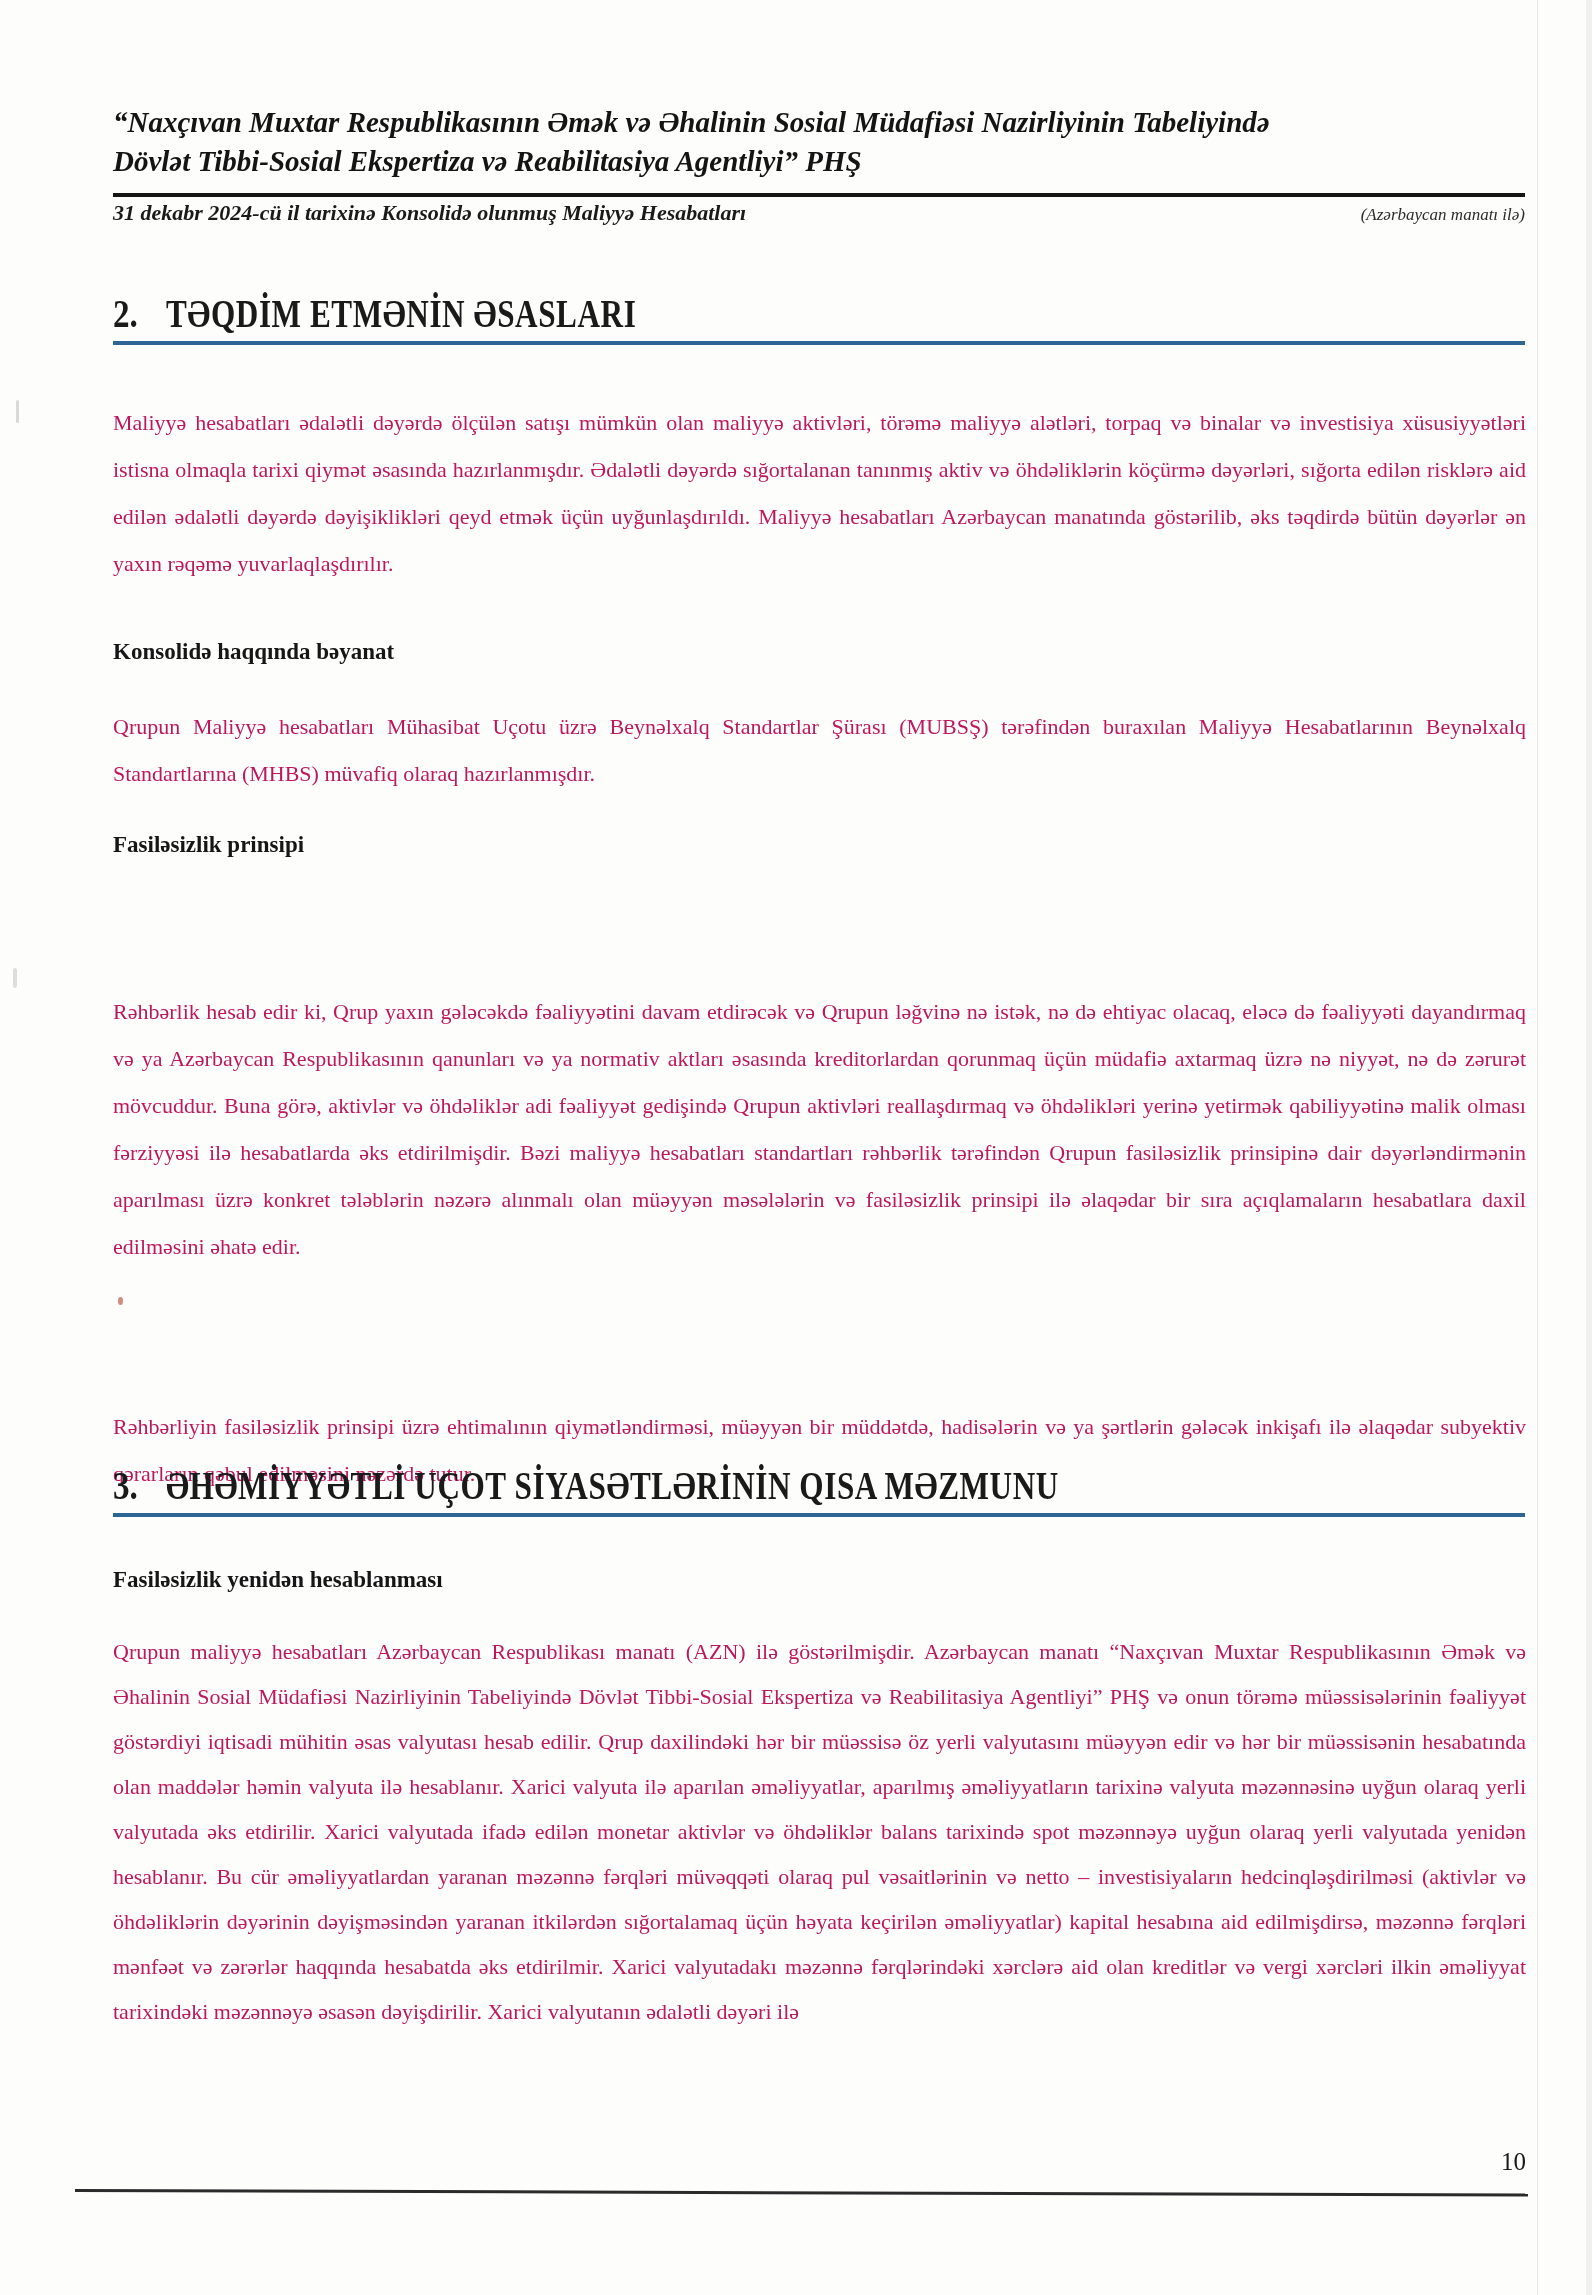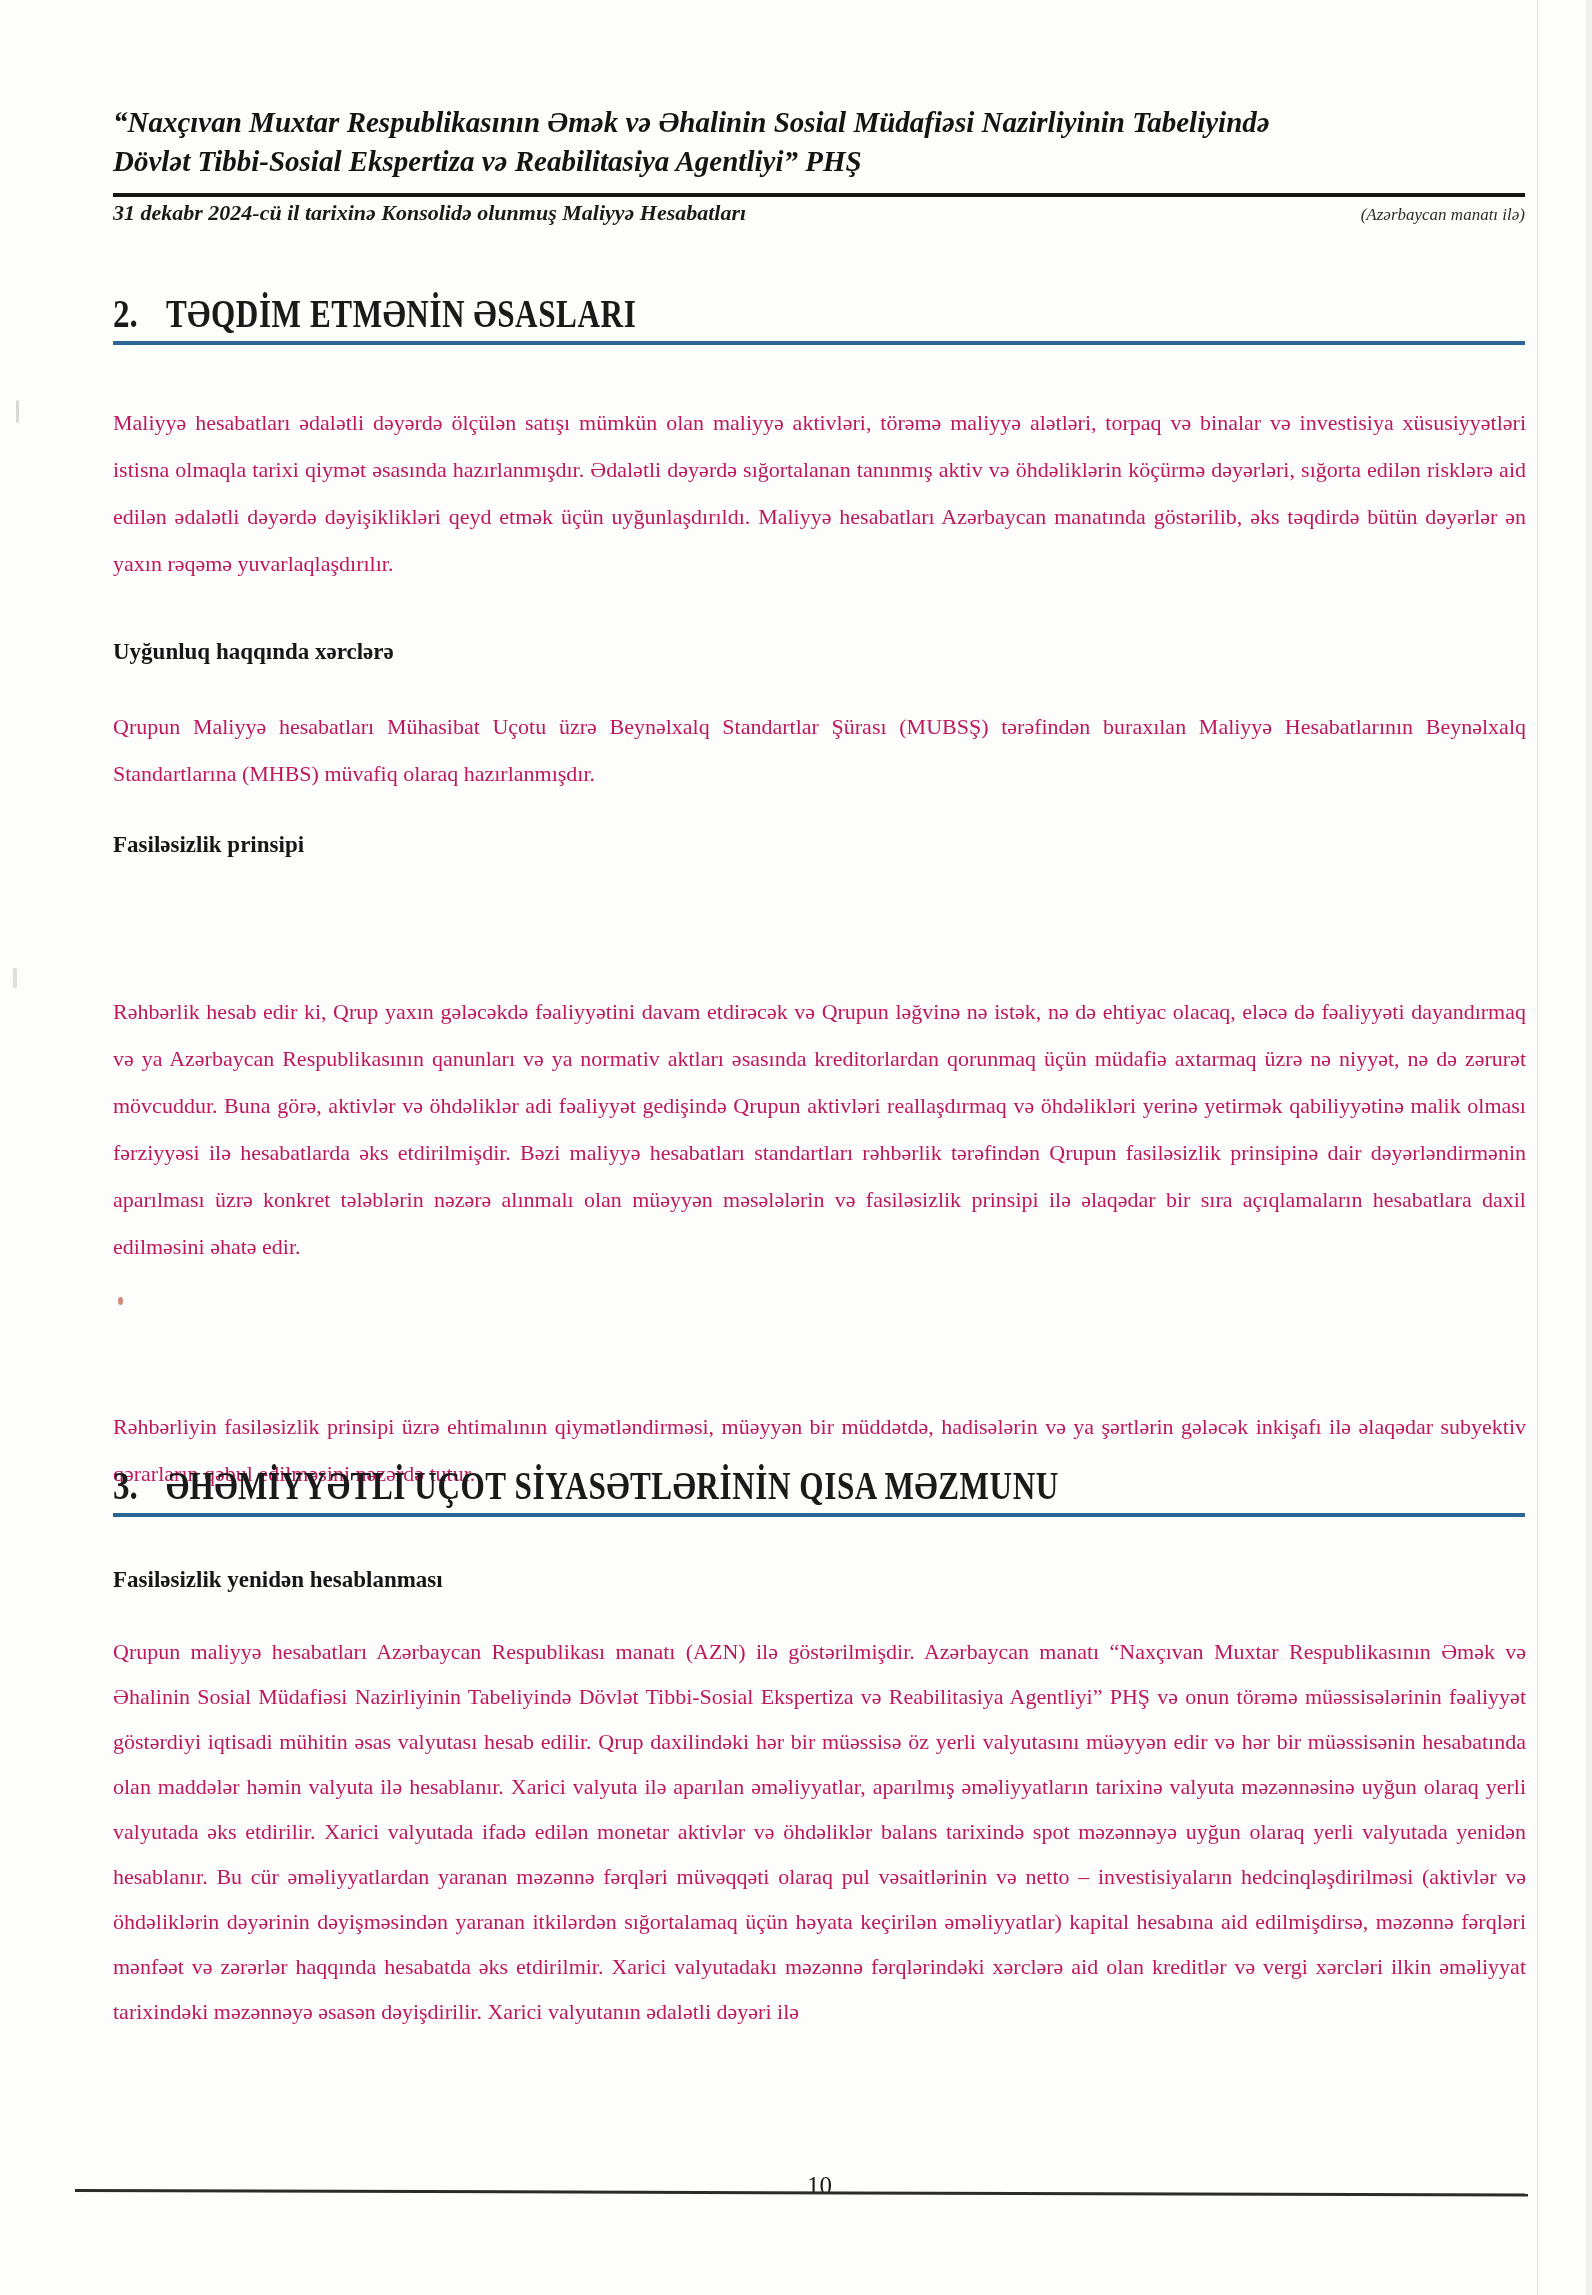--- a/index.html
+++ b/index.html
@@ -71,21 +71,21 @@
     font-weight:bold;font-size:23px;line-height:29px;
     color:#161616;margin:0;
   }
   .sub1-h{top:637px;}
   .sub2-h{top:830px;}
   .sub3-h{top:1565px;}
 
   
   .page-num{
     position:absolute;left:113px;top:2146px;width:1413px;
-    text-align:center;font-size:25px;line-height:32px;color:#1a1a1a;margin-top:24px;
+    text-align:right;font-size:25px;line-height:32px;color:#1a1a1a;
   }
   .footer-rule{
     position:absolute;left:75px;top:2189px;width:1453px;height:2.7px;
     background:#2b2b2b;transform:rotate(0.18deg);transform-origin:left center;
   }
 
   
   .scan-vline{position:absolute;left:1537px;top:0;width:1.3px;height:2295px;background:#e4e4e2;}
   .scan-edge-right{position:absolute;left:1586px;top:0;width:6px;height:2295px;background:#f0f0ee;}
   .scan-dash-1{position:absolute;left:16px;top:400px;width:3.3px;height:23px;background:#d9d9d7;border-radius:2px;}
@@ -107,21 +107,21 @@
     <span class="subtitle-right">(Azərbaycan manatı ilə)</span>
   </div>
 
   <div class="sec-heading h2">
     <span class="sec-num">2.</span>
     <span class="sec-title">TƏQDİM ETMƏNİN ƏSASLARI</span>
   </div>
 
   <p class="para p-intro">Maliyyə hesabatları ədalətli dəyərdə ölçülən satışı mümkün olan maliyyə aktivləri, törəmə maliyyə alətləri, torpaq və binalar və investisiya xüsusiyyətləri istisna olmaqla tarixi qiymət əsasında hazırlanmışdır. Ədalətli dəyərdə sığortalanan tanınmış aktiv və öhdəliklərin köçürmə dəyərləri, sığorta edilən risklərə aid edilən ədalətli dəyərdə dəyişiklikləri qeyd etmək üçün uyğunlaşdırıldı. Maliyyə hesabatları Azərbaycan manatında göstərilib, əks təqdirdə bütün dəyərlər ən yaxın rəqəmə yuvarlaqlaşdırılır.</p>
 
-  <h3 class="sub-heading sub1-h">Uyğunluq haqqında xərclərə</h3>
+  <h3 class="sub-heading sub1-h">Konsolidə haqqında bəyanat</h3>
   <p class="para sub1-p">Qrupun Maliyyə hesabatları Mühasibat Uçotu üzrə Beynəlxalq Standartlar Şürası (MUBSŞ) tərəfindən buraxılan Maliyyə Hesabatlarının Beynəlxalq Standartlarına (MHBS) müvafiq olaraq hazırlanmışdır.</p>
 
   <h3 class="sub-heading sub2-h">Fasiləsizlik prinsipi</h3>
   <p class="para sub2-p2">Rəhbərlik hesab edir ki, Qrup yaxın gələcəkdə fəaliyyətini davam etdirəcək və Qrupun ləğvinə nə istək, nə də ehtiyac olacaq, eləcə də fəaliyyəti dayandırmaq və ya Azərbaycan Respublikasının qanunları və ya normativ aktları əsasında kreditorlardan qorunmaq üçün müdafiə axtarmaq üzrə nə niyyət, nə də zərurət mövcuddur. Buna görə, aktivlər və öhdəliklər adi fəaliyyət gedişində Qrupun aktivləri reallaşdırmaq və öhdəlikləri yerinə yetirmək qabiliyyətinə malik olması fərziyyəsi ilə hesabatlarda əks etdirilmişdir. Bəzi maliyyə hesabatları standartları rəhbərlik tərəfindən Qrupun fasiləsizlik prinsipinə dair dəyərləndirmənin aparılması üzrə konkret tələblərin nəzərə alınmalı olan müəyyən məsələlərin və fasiləsizlik prinsipi ilə əlaqədar bir sıra açıqlamaların hesabatlara daxil edilməsini əhatə edir.</p>
   <p class="para sub2-p3">Rəhbərliyin fasiləsizlik prinsipi üzrə ehtimalının qiymətləndirməsi, müəyyən bir müddətdə, hadisələrin və ya şərtlərin gələcək inkişafı ilə əlaqədar subyektiv qərarların qəbul edilməsini nəzərdə tutur.</p>
 
   <div class="sec-heading h3">
     <span class="sec-num">3.</span>
     <span class="sec-title">ƏHƏMİYYƏTLİ UÇOT SİYASƏTLƏRİNİN QISA MƏZMUNU</span>
   </div>

